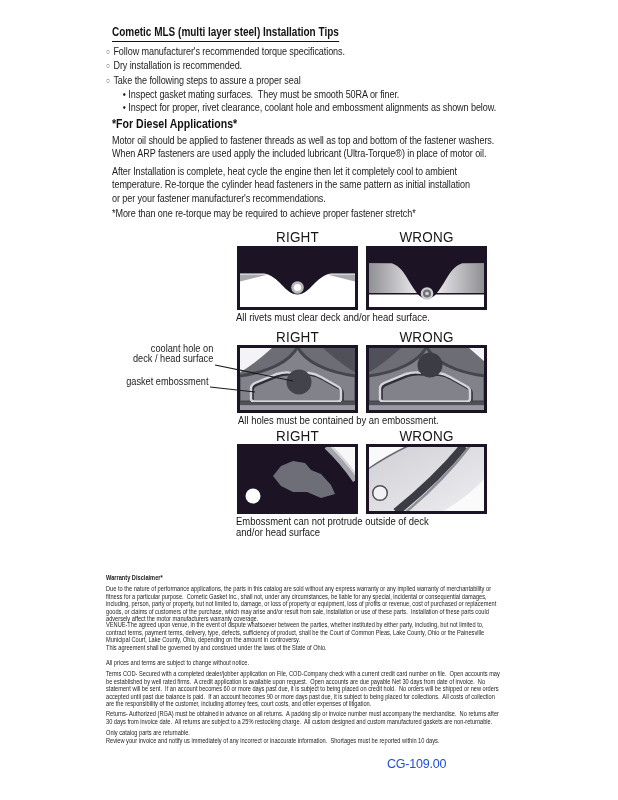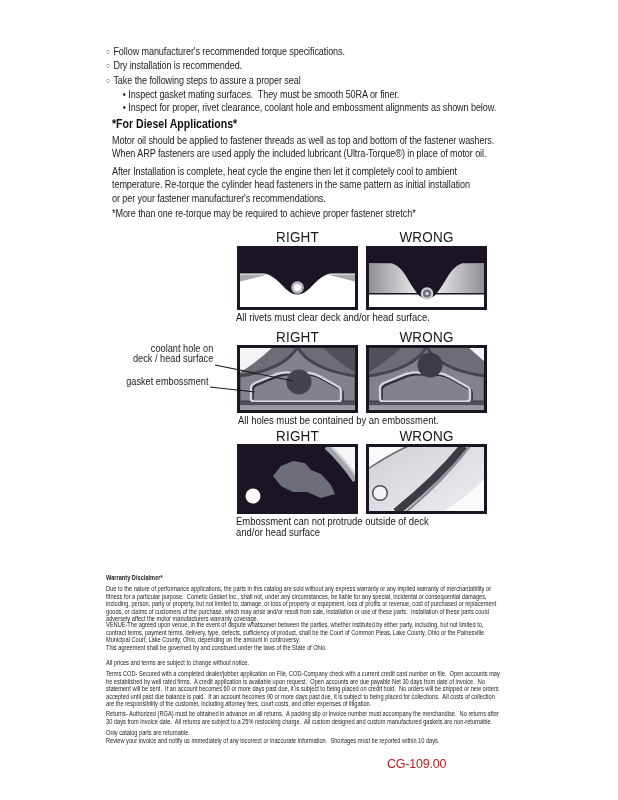--- a/index.html
+++ b/index.html
@@ -28,27 +28,30 @@
                transform:scaleX(.9);transform-origin:0 0;}
   .fig-img{position:absolute;}
 
   .ann-label{font-size:10px;line-height:10px;color:#1d1d1f;text-align:right;white-space:pre;
              transform:scaleX(.92);transform-origin:100% 0;}
 
   .fine{font-size:6.5px;line-height:7.5px;color:#232326;white-space:pre;
         transform:scaleX(.87);transform-origin:0 0;letter-spacing:0;}
   .fine-heading{font-weight:700;}
 
-  .page-code{font-size:12.5px;letter-spacing:-.2px;color:#b91c1c;white-space:pre;}
+  .page-code{font-size:12.5px;letter-spacing:-.2px;color:#1d4ed8;white-space:pre;}
 </style>
 </head>
 <body>
 
 <div class="page">
 
+  <div class="abs" style="left:112px;top:22px;">
+    <span class="title">Cometic MLS (multi layer steel) Installation Tips</span>
+  </div>
 
   <div class="abs bullets cond" style="left:106px;top:45px;">
     <div class="line bullet">Follow manufacturer's recommended torque specifications.</div>
     <div class="line bullet">Dry installation is recommended.</div>
     <div class="line bullet">Take the following steps to assure a proper seal</div>
     <div class="line subbullet">Inspect gasket mating surfaces.  They must be smooth 50RA or finer.</div>
     <div class="line subbullet">Inspect for proper, rivet clearance, coolant hole and embossment alignments as shown below.</div>
   </div>
 
   <div class="abs sec-heading" style="left:112px;top:117px;">*For Diesel Applications*</div>

